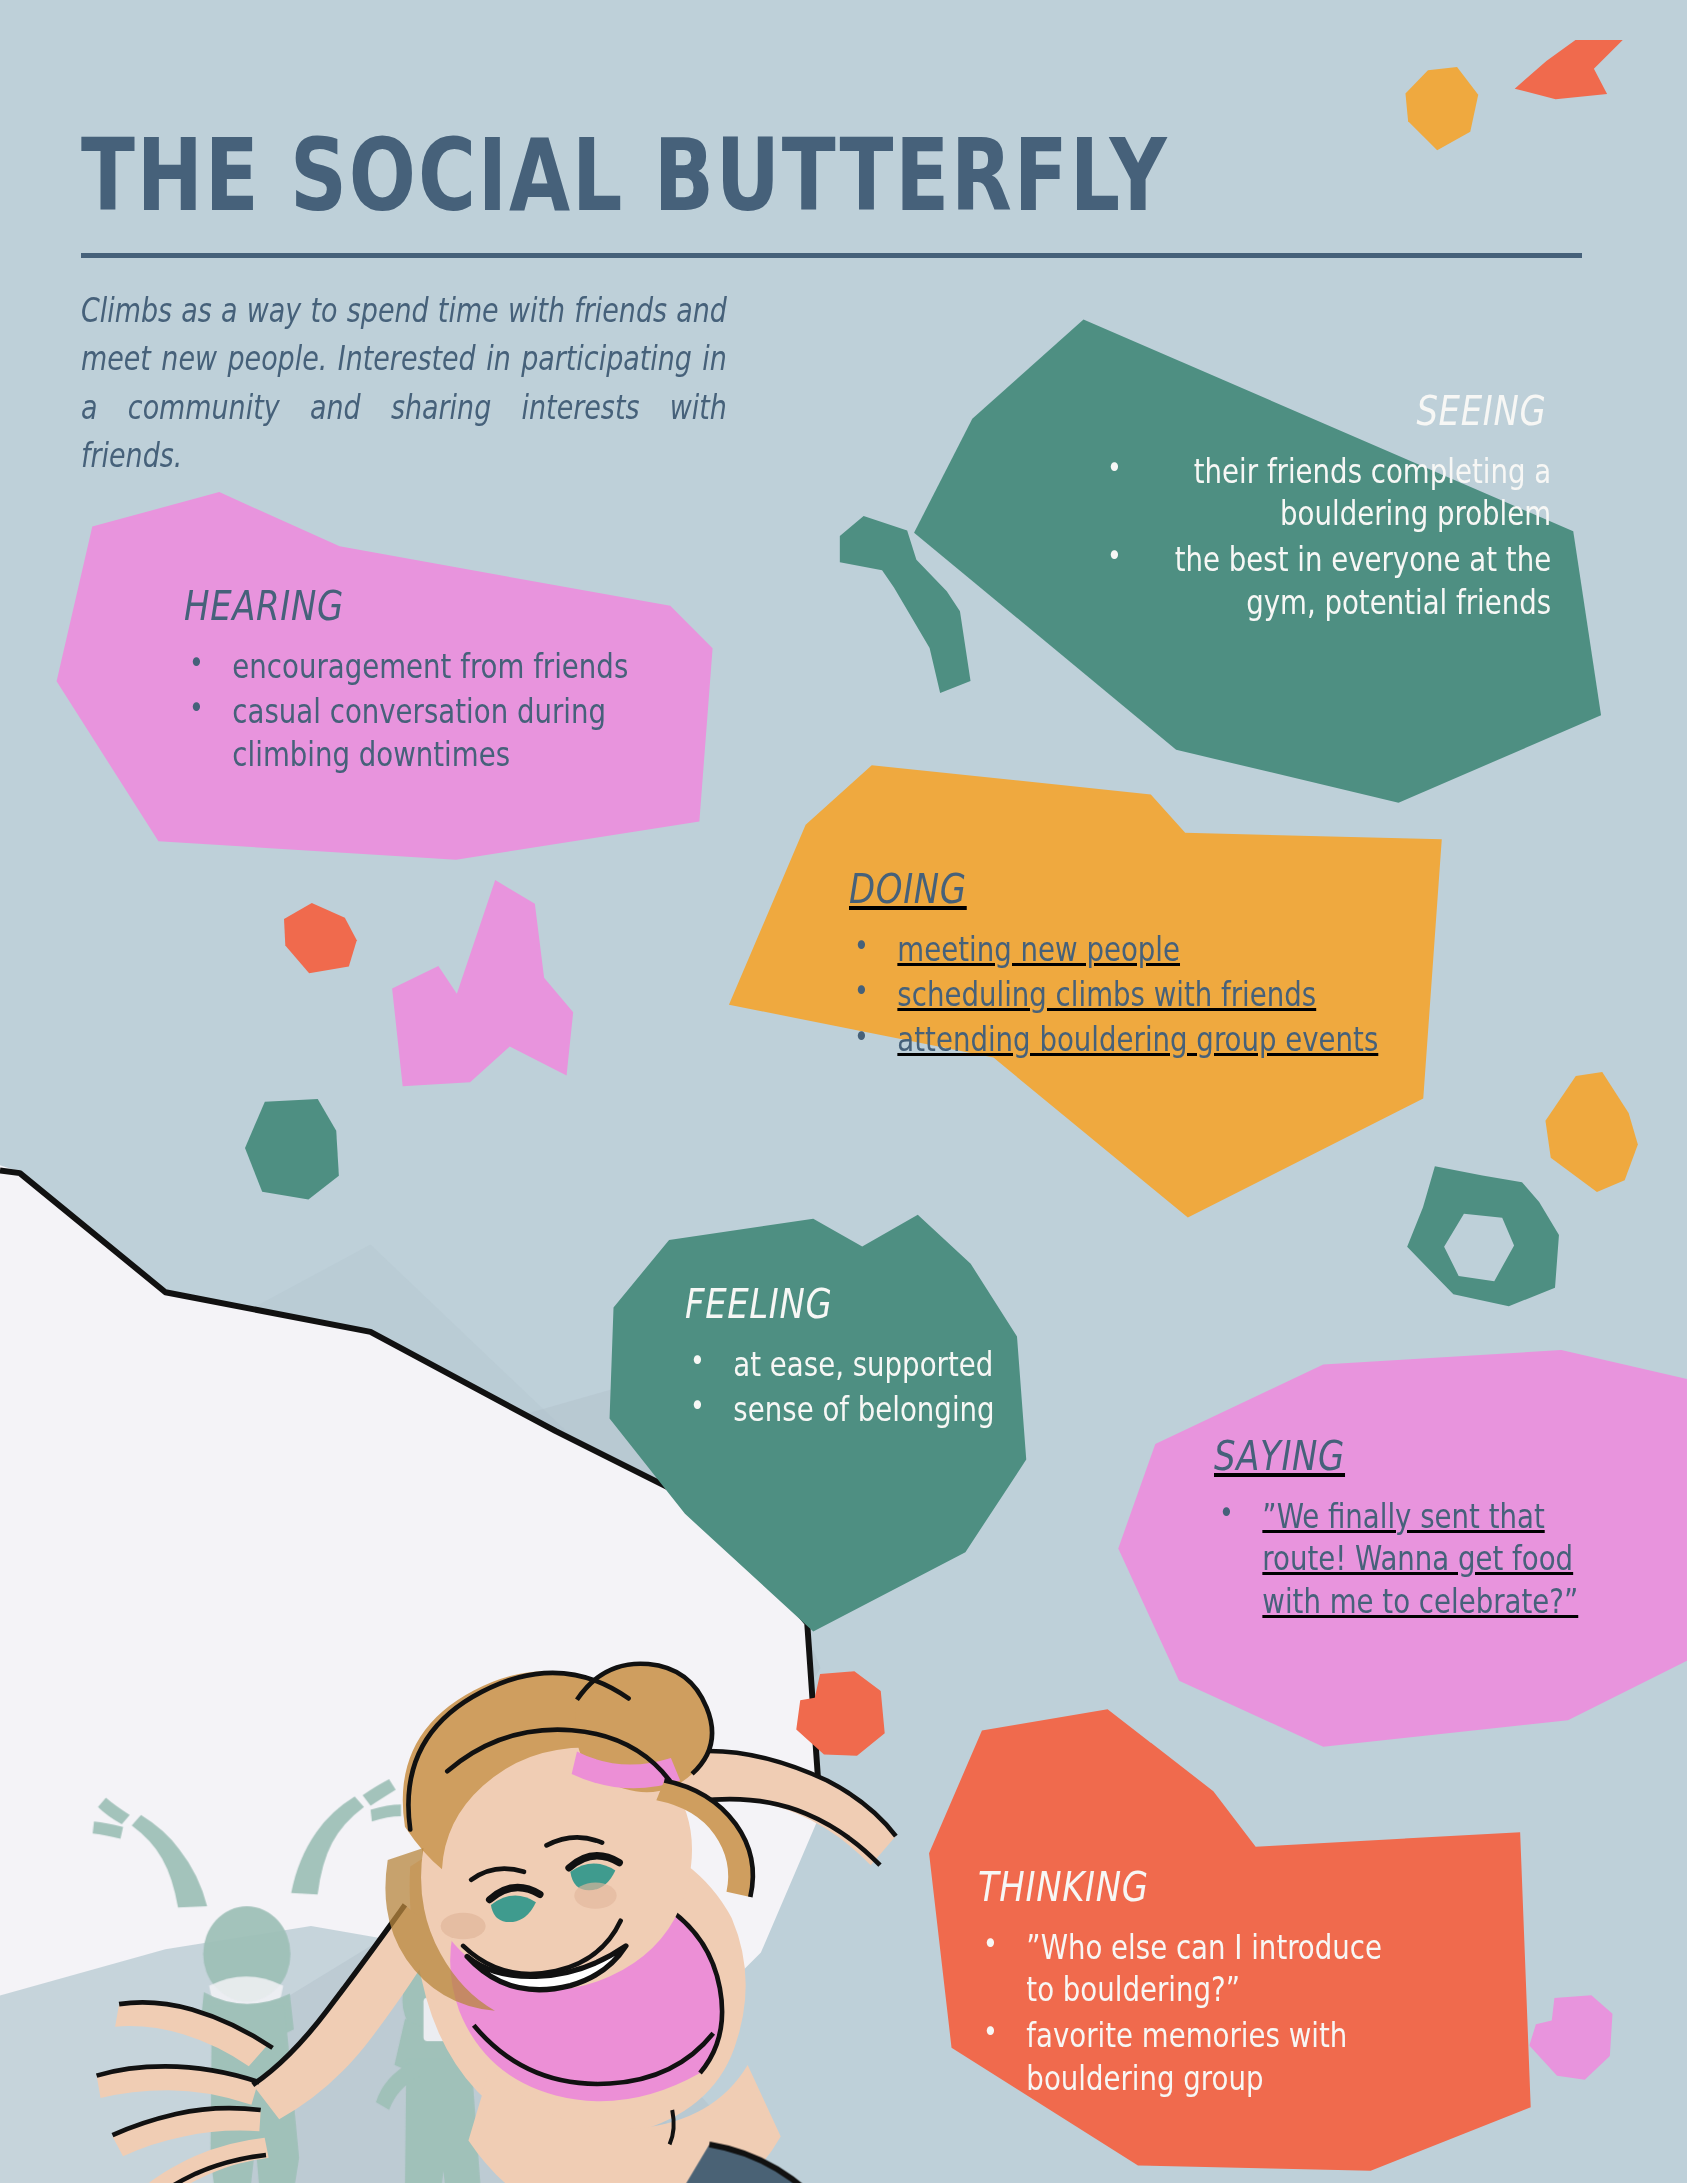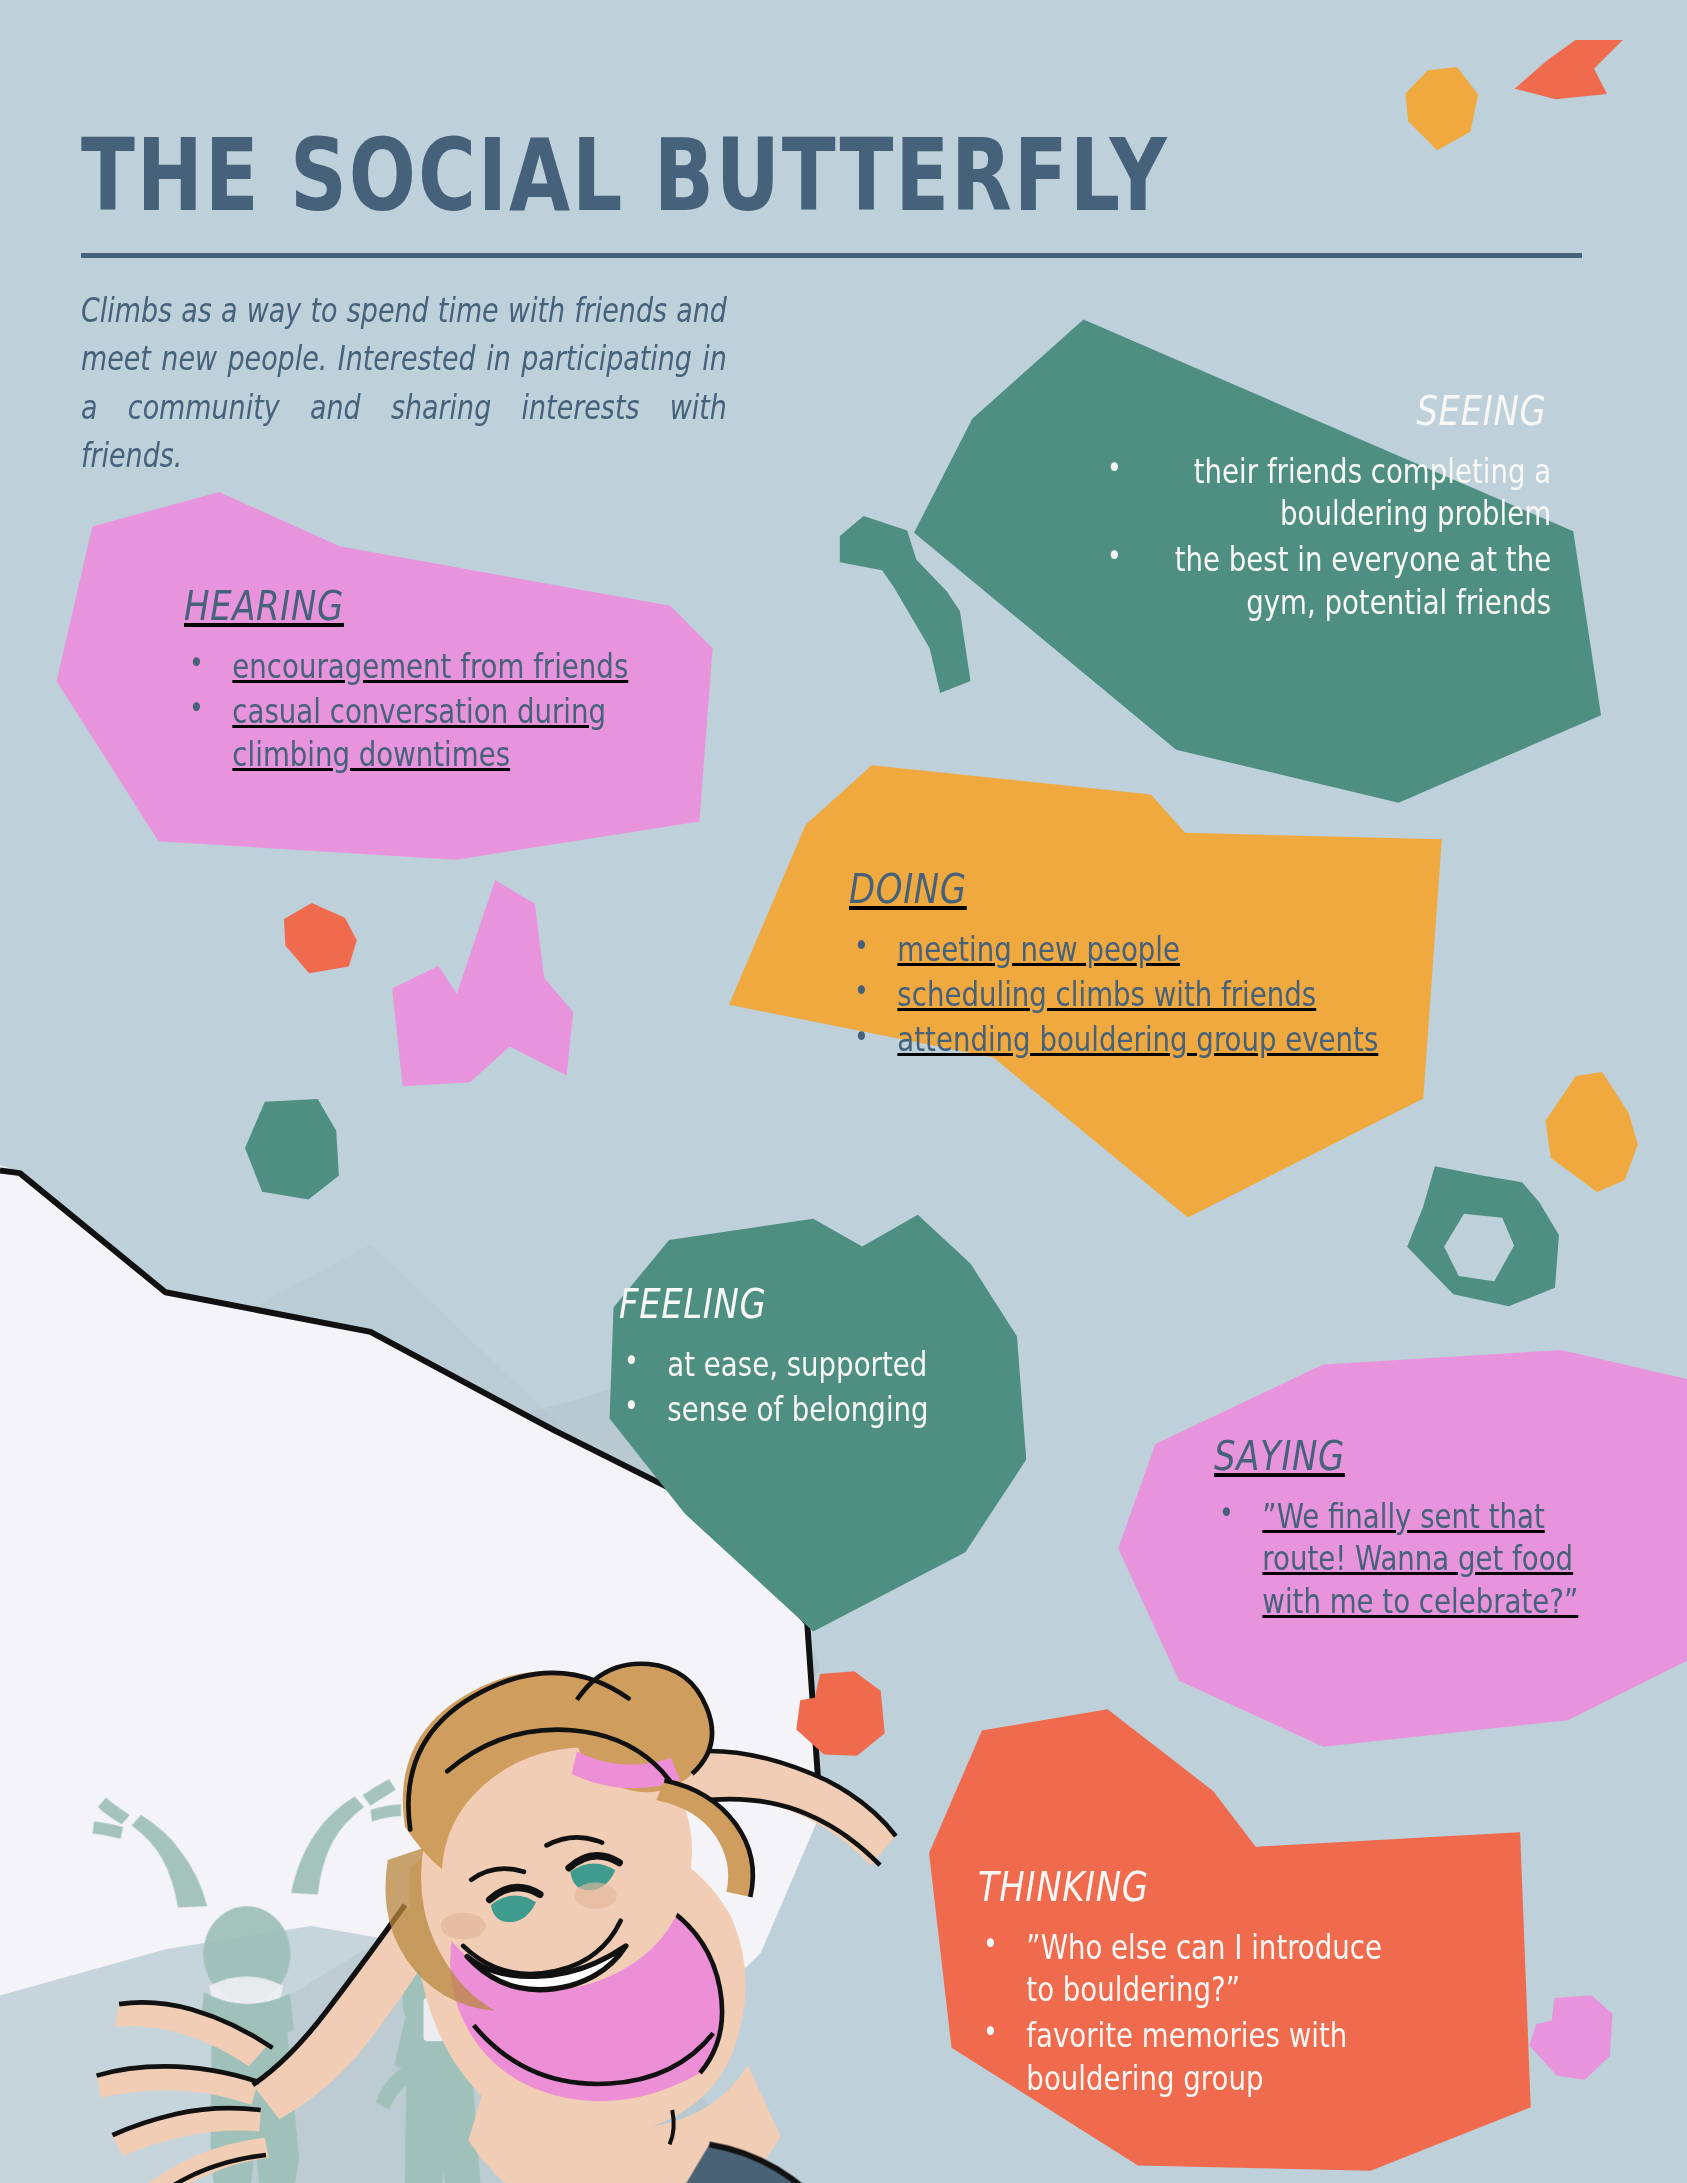--- a/index.html
+++ b/index.html
@@ -309,21 +309,21 @@
         <span class="bullet">•</span>
         <span>their friends completing a bouldering problem</span>
       </li>
       <li class="light">
         <span class="bullet">•</span>
         <span>the best in everyone at the gym, potential friends</span>
       </li>
     </ul>
   </div>
 
-  <div class="panel" style="left:184px; top:546px; width:503px;text-decoration:underline;">
+  <div class="panel" style="left:184px; top:546px; width:503px;">
     <div class="heading dark">HEARING</div>
     <ul>
       <li class="dark">
         <span class="bullet">•</span>
         <span>encouragement from friends</span>
       </li>
       <li class="dark">
         <span class="bullet">•</span>
         <span>casual conversation during climbing downtimes</span>
       </li>
@@ -341,21 +341,21 @@
         <span class="bullet">•</span>
         <span>scheduling climbs with friends</span>
       </li>
       <li class="dark">
         <span class="bullet">•</span>
         <span>attending bouldering group events</span>
       </li>
     </ul>
   </div>
 
-  <div class="panel" style="left:619px; top:1244px; width:410px;">
+  <div class="panel" style="left:685px; top:1244px; width:410px;">
     <div class="heading light">FEELING</div>
     <ul>
       <li class="light">
         <span class="bullet">•</span>
         <span>at ease, supported</span>
       </li>
       <li class="light">
         <span class="bullet">•</span>
         <span>sense of belonging</span>
       </li>

